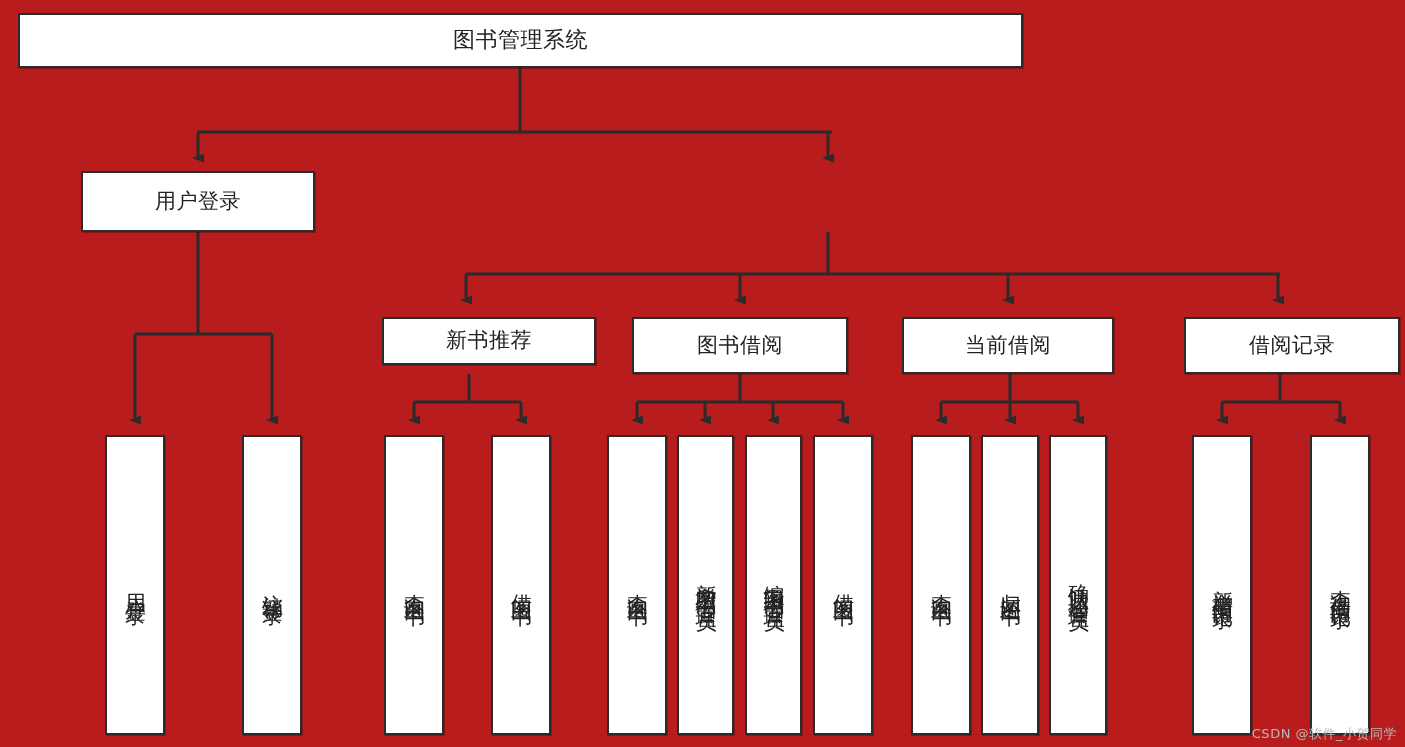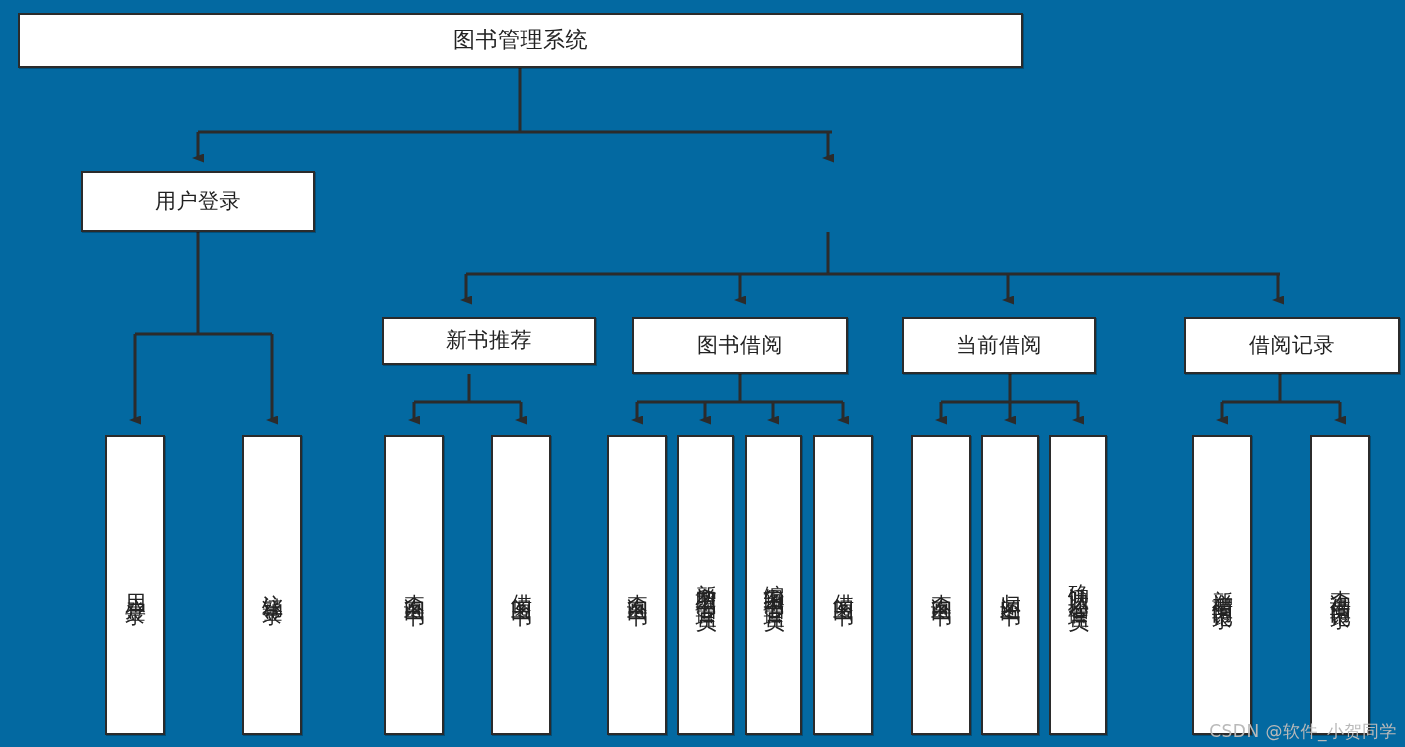--- a/index.html
+++ b/index.html
@@ -7,21 +7,21 @@
     padding: 0;
     background: #ffffff;
   }
   body {
     font-family: "DejaVu Sans", "Liberation Sans", sans-serif;
   }
   #canvas {
     position: relative;
     width: 1405px;
     height: 747px;
-    background: #0369a1;
+    background: #b91c1c;
     overflow: hidden;
   }
   svg.links {
     position: absolute;
     left: 0;
     top: 0;
     width: 1405px;
     height: 747px;
     pointer-events: none;
   }
@@ -49,21 +49,21 @@
     letter-spacing: 4px;
     white-space: normal;
     font-size: 21px;
     max-height: 100%;
   }
   .node.root .lbl { font-size: 22px; }
   .watermark {
     position: absolute;
     right: 8px;
     bottom: 4px;
-    font-size: 17px;
+    font-size: 13px;
     color: #b9b9b9;
     letter-spacing: 0.5px;
     white-space: nowrap;
     user-select: none;
   }
 </style>
 </head>
 <body>
 
 <div id="canvas">
@@ -128,21 +128,21 @@
 
 
   <div class="node" style="left:382px; top:317px; width:214px; height:48px;">
     <span class="lbl">新书推荐</span>
   </div>
 
   <div class="node" style="left:632px; top:317px; width:216px; height:57px;">
     <span class="lbl">图书借阅</span>
   </div>
 
-  <div class="node" style="left:902px; top:317px; width:194px; height:57px;">
+  <div class="node" style="left:902px; top:317px; width:212px; height:57px;">
     <span class="lbl">当前借阅</span>
   </div>
 
   <div class="node" style="left:1184px; top:317px; width:216px; height:57px;">
     <span class="lbl">借阅记录</span>
   </div>
 
   <div class="node vertical" style="left:105px; top:435px; width:60px; height:300px;">
     <span class="lbl">用户登录</span>
   </div>

